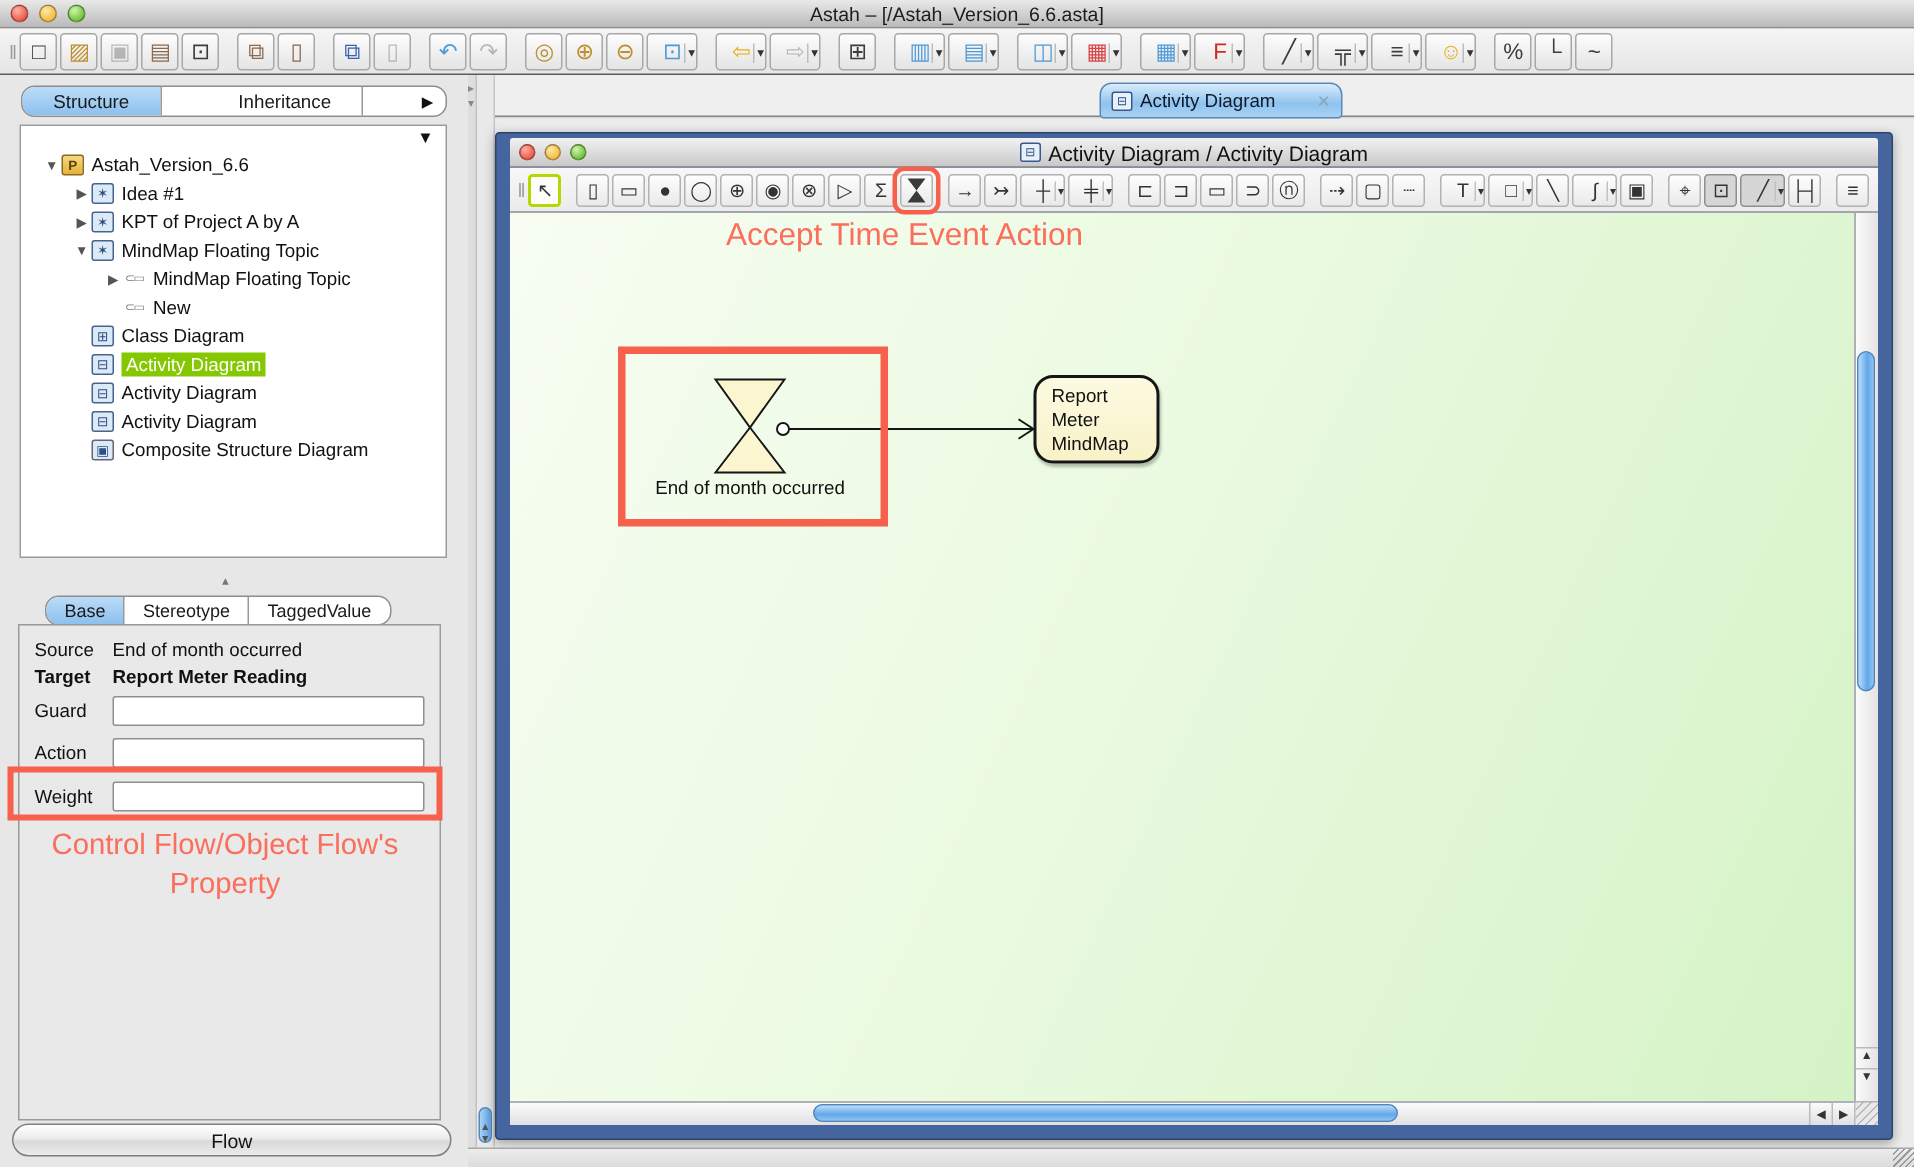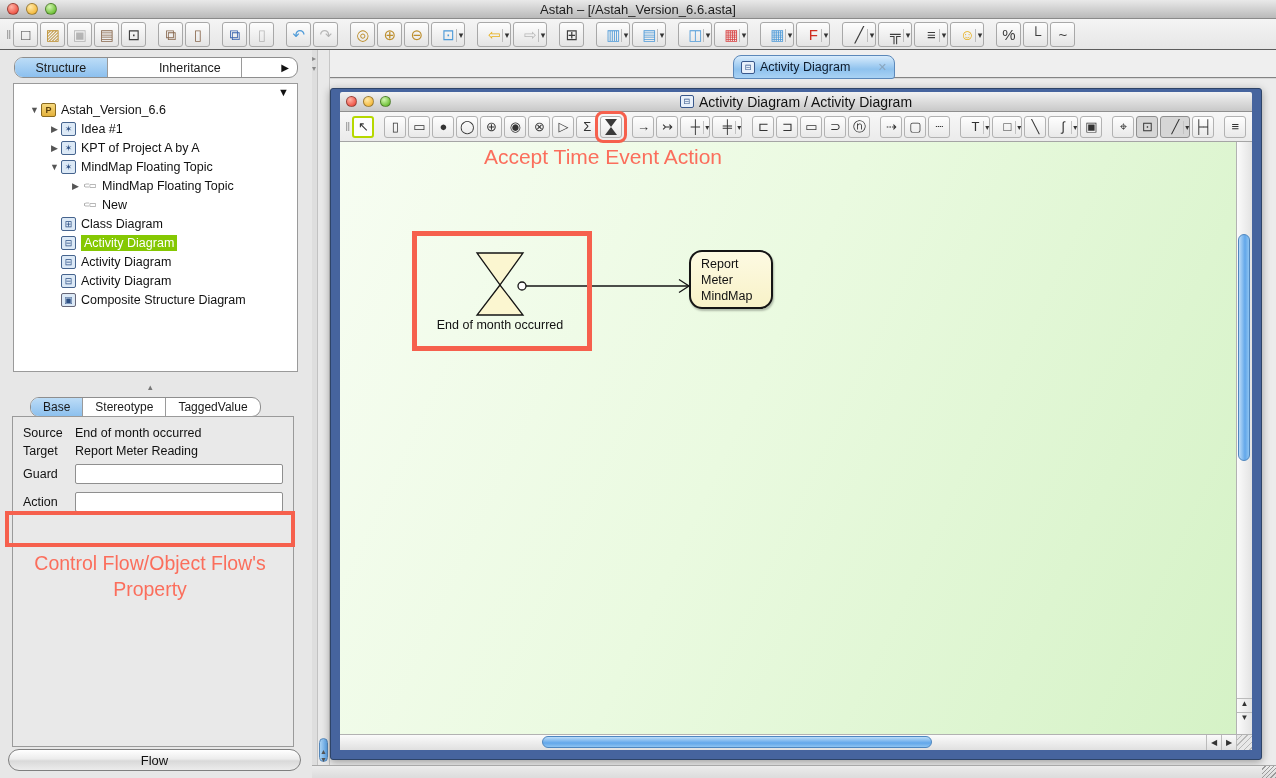--- a/index.html
+++ b/index.html
@@ -78,21 +78,21 @@
   .prop-tabs { left:30px; top:347px; height:20px; font-size:12px; }
   .prop-tabs .seg { padding:0 12px; }
 
   .props-panel { position:absolute; left:12px; top:366px; width:282px; height:331px;
     background:#e9e9e9; border:1px solid #9a9a9a; font-size:12.5px; color:#111; }
   .prow { position:absolute; left:10px; right:10px; display:flex; align-items:center; }
   .plabel { width:52px; flex:none; }
   .pvalue { flex:1; }
   .prow input { flex:1; height:20px; border:1px solid #8f8f8f; background:#fff; border-radius:2px;
     font-family:"Liberation Sans",sans-serif; font-size:12px; padding:0 4px; }
-  .prow.r-source { top:9px; } .prow.r-target { top:27px; }
+  .prow.r-source { top:9px; } .prow.r-target { top:27px;font-weight:bold; }
   .prow.r-guard { top:47px; } .prow.r-action { top:75px; } .prow.r-weight { top:104px; }
 
   .annot { border:4px solid #f6604d; position:absolute; pointer-events:none; z-index:40; }
   .annot-weight { left:5px; top:461px; width:290px; height:36px; border-width:4px; }
   .annot-note { position:absolute; left:0; top:500px; width:300px; text-align:center;
     color:#fb6e5c; font-size:19.5px; line-height:26px; z-index:41; }
 
   .close-btn { position:absolute; left:8px; top:699px; width:293px; height:22px; border-radius:11px;
     border:1px solid #7f7f7f; background:linear-gradient(#ffffff,#ececec 45%,#d9d9d9 55%,#ececec);
     font-size:13px; color:#111; display:flex; align-items:center; justify-content:center; }
@@ -468,20 +468,24 @@
         <span class="pvalue">Report Meter Reading</span>
       </div>
       <div class="prow r-action">
         <span class="plabel">Action</span>
         <input value="" style="">
       </div>
       <div class="prow r-guard">
         <span class="plabel">Guard</span>
         <input value="" style="">
       </div>
+      <div class="prow r-weight">
+        <span class="plabel">Weight</span>
+        <input value="" style="">
+      </div>
     </div>
 
     <div class="annot annot-weight"></div>
     <div class="annot-note">Control Flow/Object Flow's Property</div>
 
     <div class="close-btn">Flow</div>
   </div>
 
   <div class="workspace">
 

